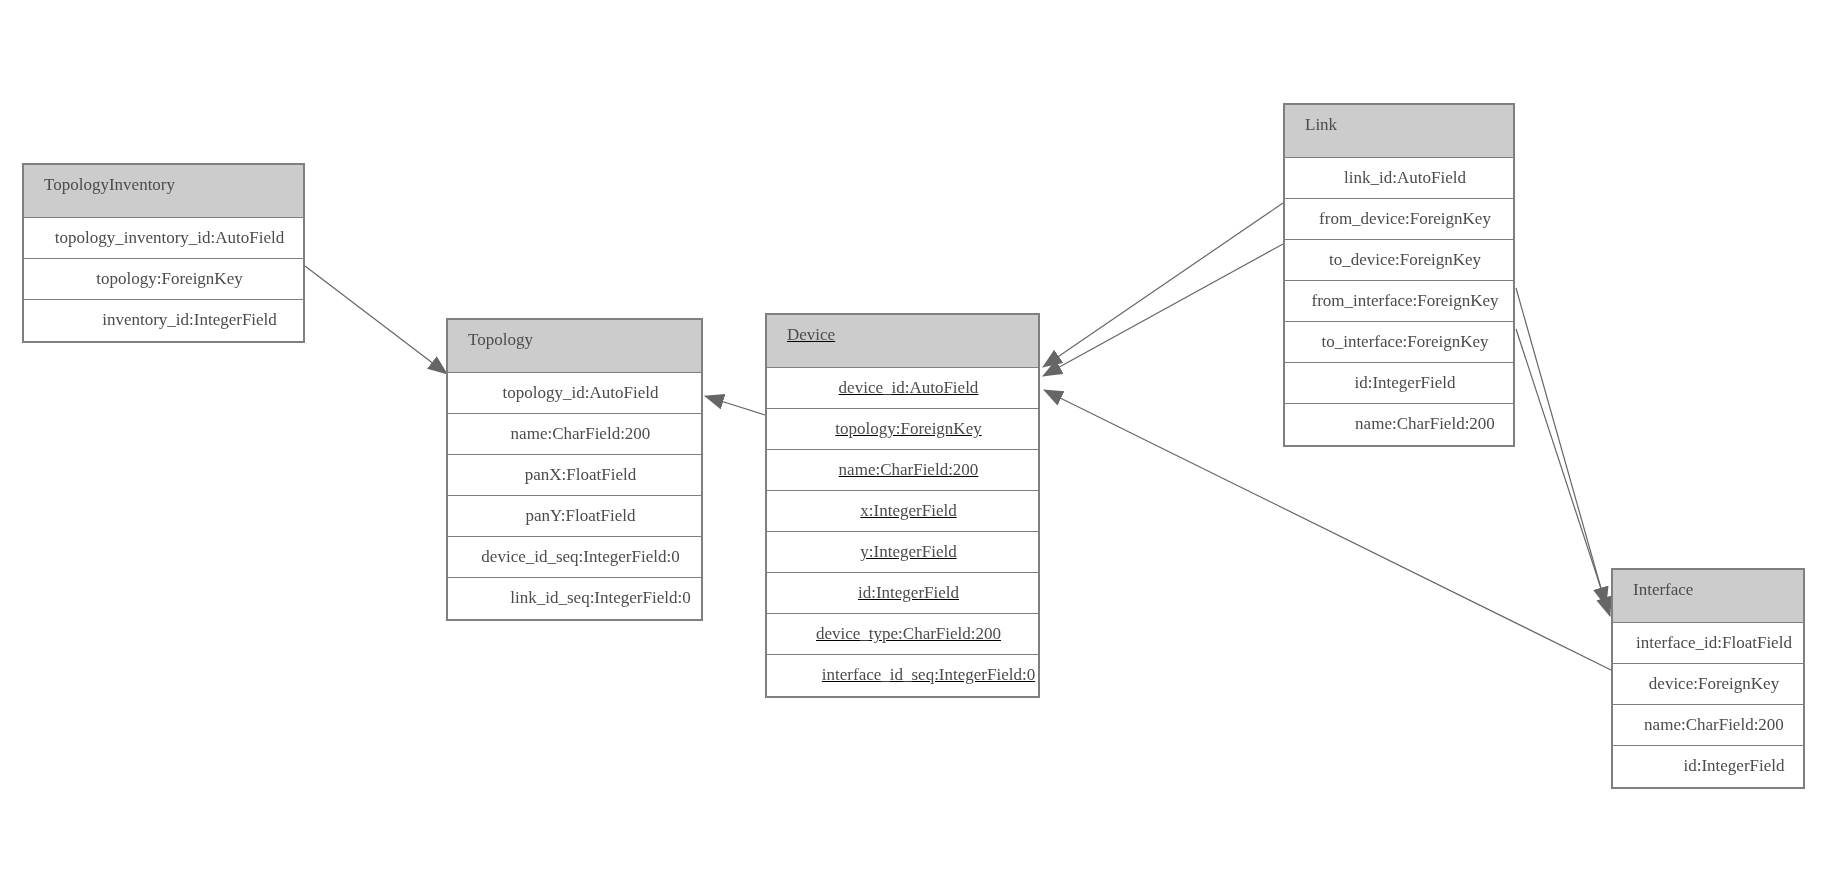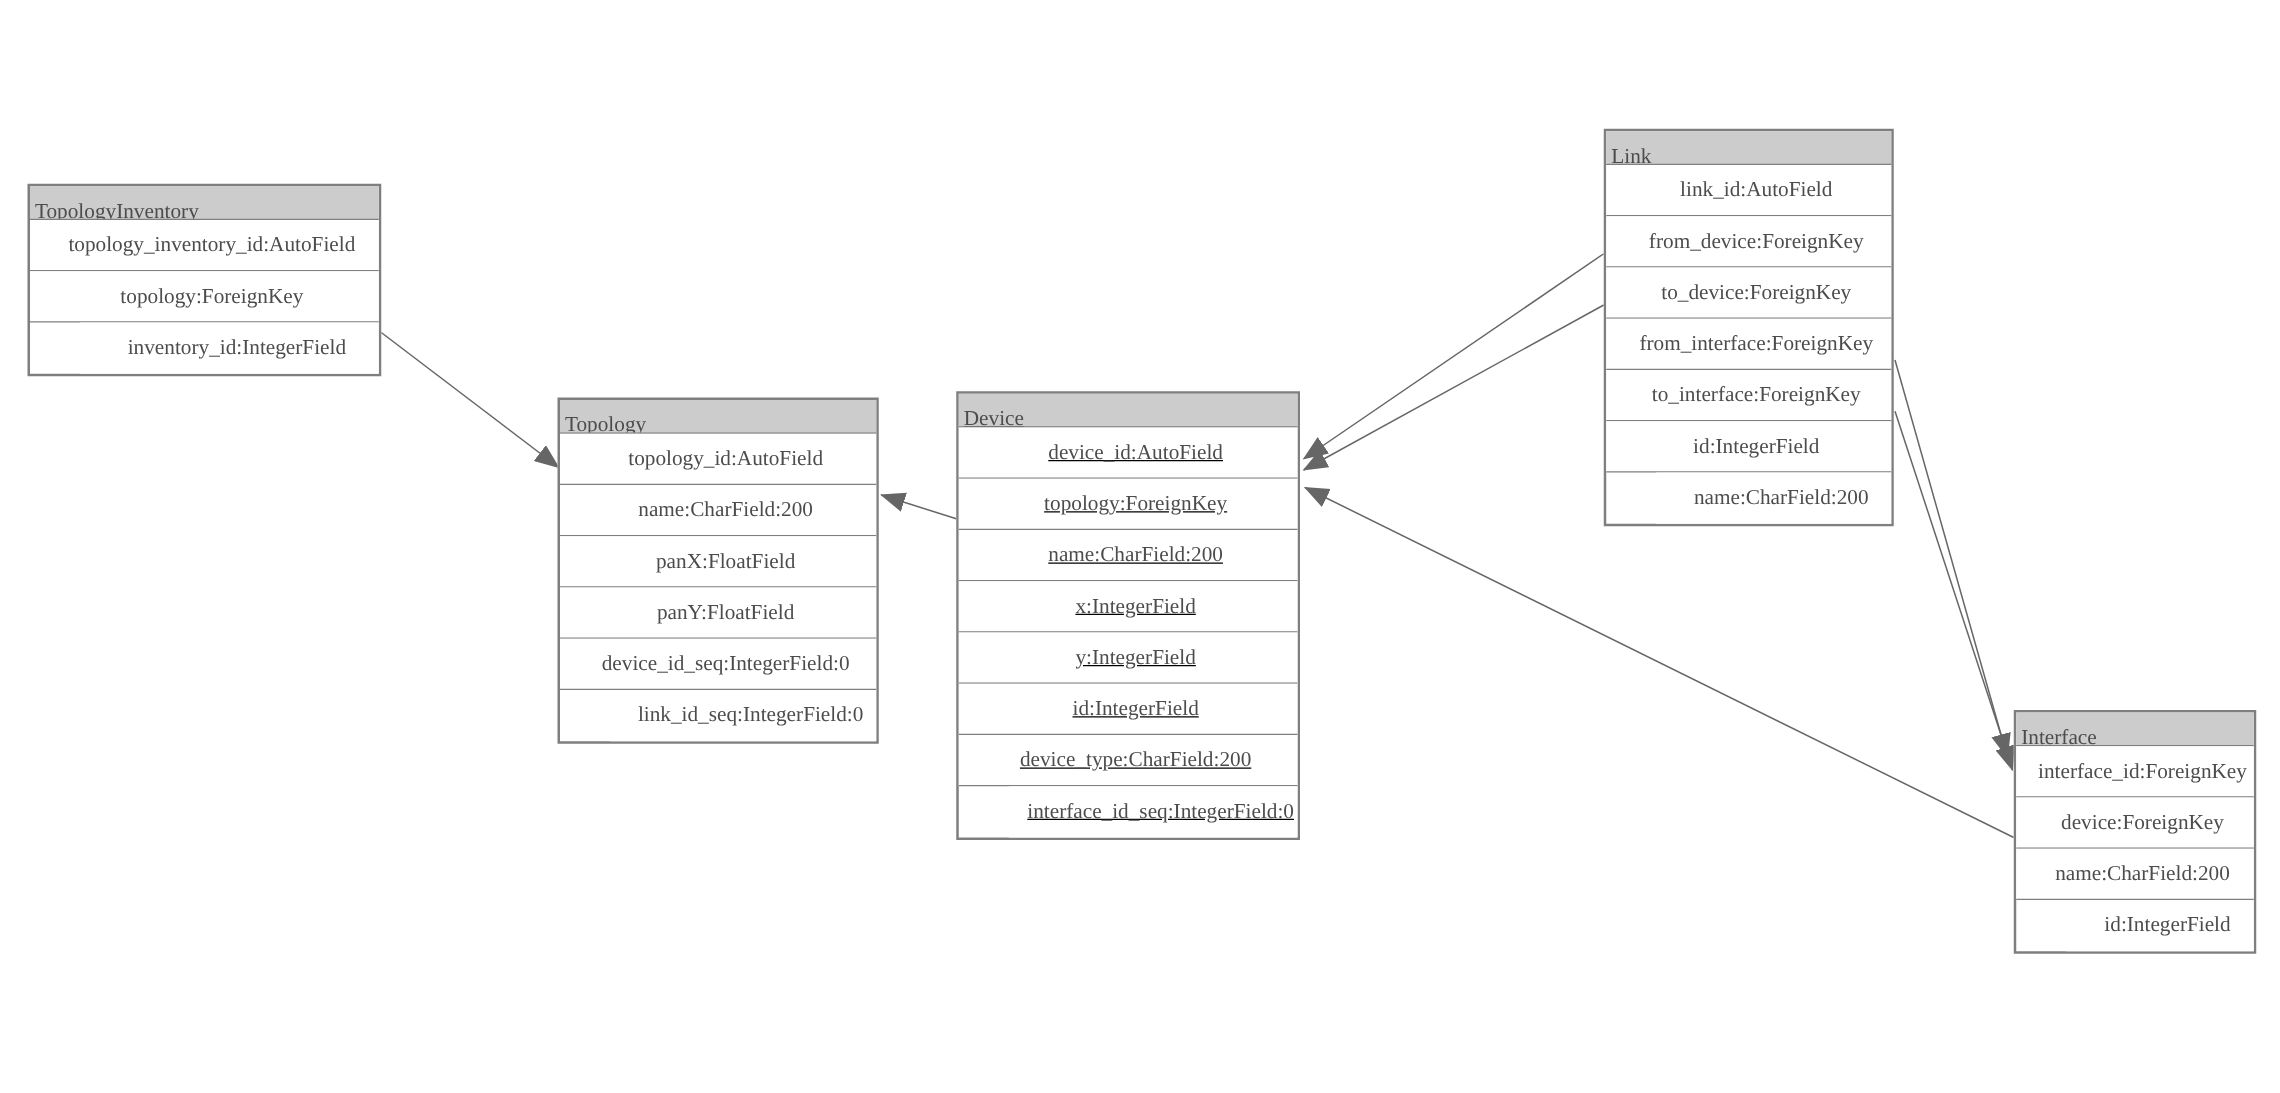--- a/index.html
+++ b/index.html
@@ -24,23 +24,23 @@
     pointer-events: none;
   }
   .entity {
     position: absolute;
     box-sizing: border-box;
     border: 2px solid var(--border, #7f7f7f);
     background: #ffffff;
   }
   .entity-header {
     box-sizing: border-box;
-    height: 27px;
+    height: 53px;
     line-height: 39px;
-    padding-left: 4px;
+    padding-left: 20px;
     background: var(--header-fill, #cccccc);
     border-bottom: 1px solid var(--border, #7f7f7f);
     color: var(--text, #4c4c4c);
     font-size: 17px;
     white-space: nowrap;
     overflow: hidden;
   }
   .entity-row {
     box-sizing: border-box;
     height: 41px;
@@ -77,21 +77,21 @@
     </defs>
     <line class="edge" x1="305" y1="266" x2="447" y2="374" marker-end="url(#arrow)"></line>
     <line class="edge" x1="765" y1="415" x2="705" y2="396" marker-end="url(#arrow)"></line>
     <line class="edge" x1="1283" y1="203" x2="1043" y2="367" marker-end="url(#arrow)"></line>
     <line class="edge" x1="1283" y1="244" x2="1043" y2="376" marker-end="url(#arrow)"></line>
     <line class="edge" x1="1516" y1="288" x2="1606" y2="606" marker-end="url(#arrow)"></line>
     <line class="edge" x1="1516" y1="329" x2="1610" y2="616" marker-end="url(#arrow)"></line>
     <line class="edge" x1="1611" y1="670" x2="1044" y2="390" marker-end="url(#arrow)"></line>
   </svg>
 
-  <div class="entity" style="left:22px; top:147px; width:283px;">
+  <div class="entity" style="left:22px; top:163px; width:283px;">
     <div class="entity-header">TopologyInventory</div>
     <div class="entity-row">topology_inventory_id:AutoField</div>
     <div class="entity-row">topology:ForeignKey</div>
     <div class="entity-row">inventory_id:IntegerField</div>
   </div>
 
   <div class="entity" style="left:446px; top:318px; width:257px;">
     <div class="entity-header">Topology</div>
     <div class="entity-row">topology_id:AutoField</div>
     <div class="entity-row">name:CharField:200</div>
@@ -120,19 +120,19 @@
     <div class="entity-row">from_device:ForeignKey</div>
     <div class="entity-row">to_device:ForeignKey</div>
     <div class="entity-row">from_interface:ForeignKey</div>
     <div class="entity-row">to_interface:ForeignKey</div>
     <div class="entity-row">id:IntegerField</div>
     <div class="entity-row">name:CharField:200</div>
   </div>
 
   <div class="entity" style="left:1611px; top:568px; width:194px;font-family:Liberation Serif, serif;">
     <div class="entity-header">Interface</div>
-    <div class="entity-row">interface_id:ForeignKey</div>
+    <div class="entity-row">interface_id:FloatField</div>
     <div class="entity-row">device:ForeignKey</div>
     <div class="entity-row">name:CharField:200</div>
     <div class="entity-row">id:IntegerField</div>
   </div>
 
 </div>
 
 </body></html>

